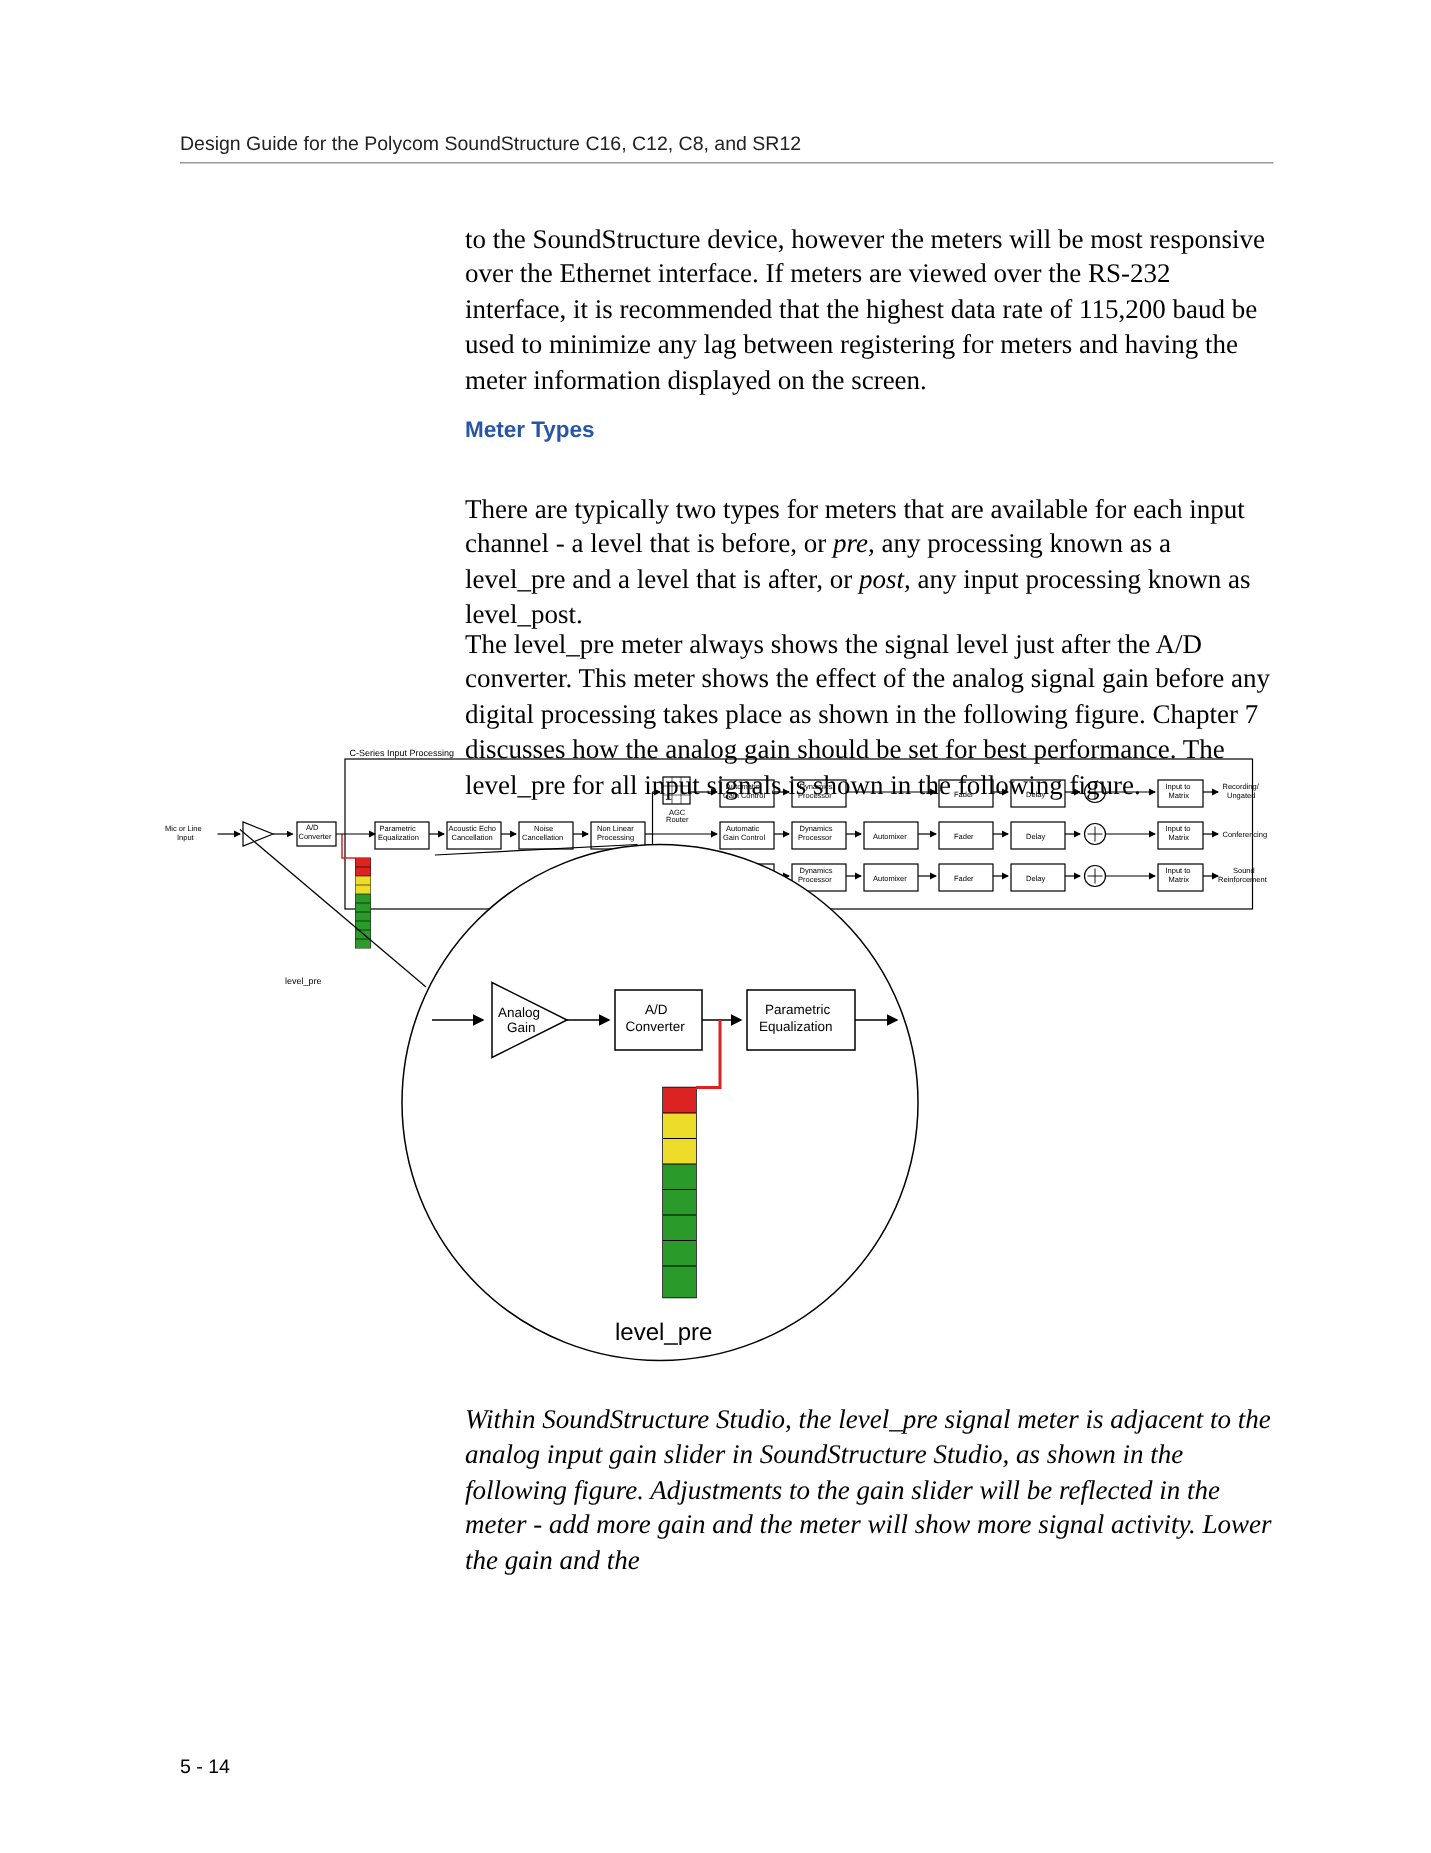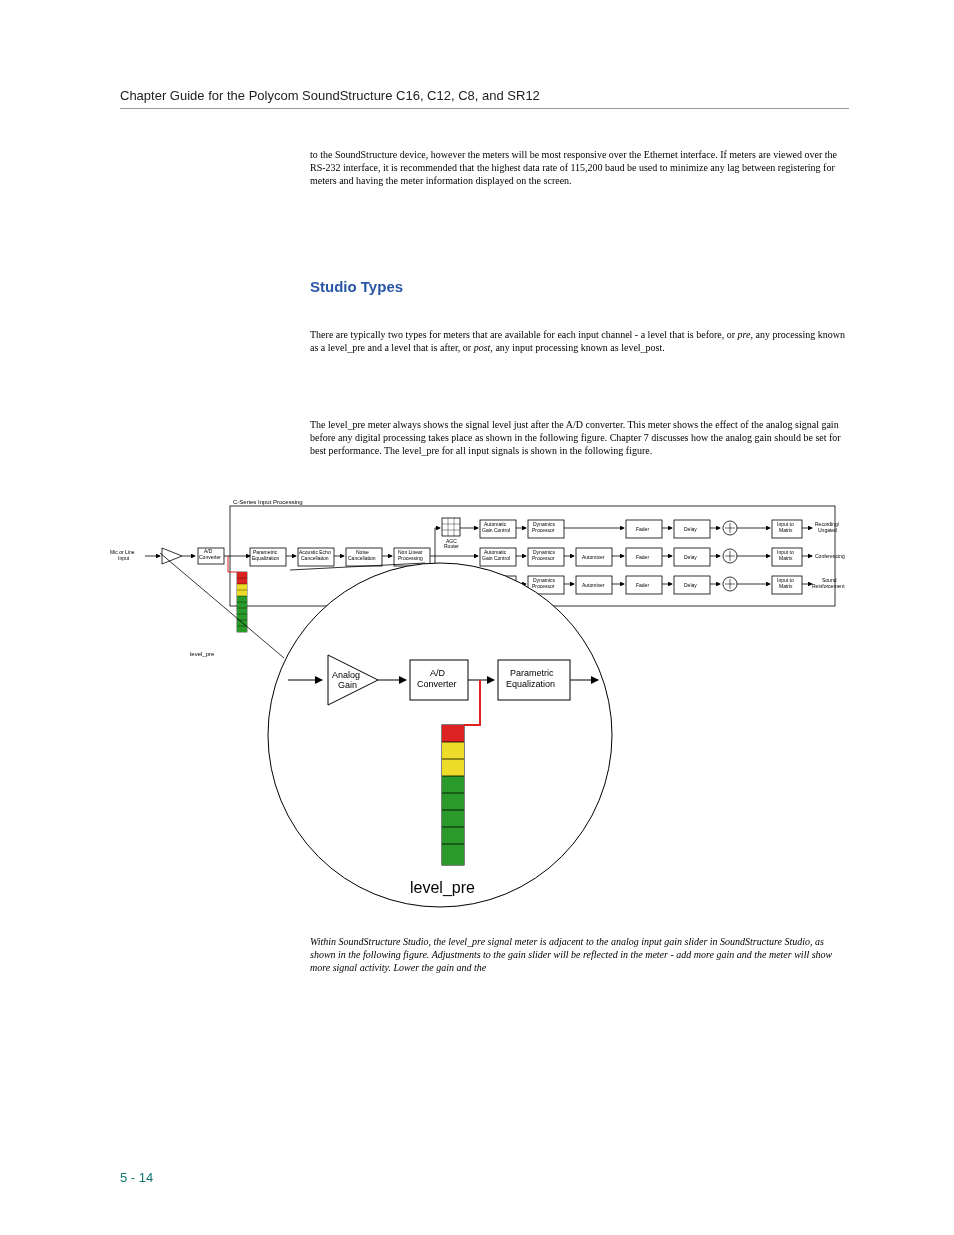--- a/index.html
+++ b/index.html
@@ -24,21 +24,21 @@
     left: 120px;
     top: 88px;
     font-family: "Arial Narrow", Arial, sans-serif;
     font-size: 13px;
     color: #222;
   }
   .body-col {
     position: absolute;
     left: 310px;
     right: 105px;
-    font-size: 10px;
+    font-size: 18px;
     line-height: 1.30;
     color: #000;
   }
   .para1 { top: 148px; }
   .h-meter {
     position: absolute;
     left: 310px;
     top: 278px;
     font-family: Arial, Helvetica, sans-serif;
     font-weight: bold;
@@ -52,38 +52,38 @@
     left: 0; top: 0; width: 954px; height: 1235px;
     pointer-events: none;
   }
   .para4 { top: 935px; font-style: italic; }
   .pagenum {
     position: absolute;
     left: 120px;
     bottom: 50px;
     font-family: Arial, Helvetica, sans-serif;
     font-size: 13px;
-    color: #0f766e;
+    color: #000000;
     margin-top: 17px;
   }
   .em { font-style: italic; }
   .tiny   { font: 5px Arial, sans-serif; fill:#000; }
   .tinyb  { font: 6px Arial, sans-serif; fill:#000; }
   .small  { font: 9px Arial, sans-serif; fill:#000; }
   .big    { font: 16px Arial, sans-serif; fill:#000; }
 </style>
 </head>
 <body>
 
-<div class="running-head">Chapter Guide for the Polycom SoundStructure C16, C12, C8, and SR12</div>
+<div class="running-head">Design Guide for the Polycom SoundStructure C16, C12, C8, and SR12</div>
 <div class="header-line"></div>
 
 <div class="body-col para1">to the SoundStructure device, however the meters will be most responsive over the Ethernet interface. If meters are viewed over the RS-232 interface, it is recommended that the highest data rate of 115,200 baud be used to minimize any lag between registering for meters and having the meter information displayed on the screen.</div>
 
-<div class="h-meter">Studio Types</div>
+<div class="h-meter">Meter Types</div>
 
 <div class="body-col para2">
   <span>There are typically two types for meters that are available for each input channel - a level that is before, or </span><span class="em">pre,</span><span> any processing known as a level_pre and a level that is after, or </span><span class="em">post,</span><span> any input processing known as level_post.</span>
 </div>
 
 <div class="body-col para3">The level_pre meter always shows the signal level just after the A/D converter. This meter shows the effect of the analog signal gain before any digital processing takes place as shown in the following figure. Chapter 7 discusses how the analog gain should be set for best performance. The level_pre for all input signals is shown in the following figure.</div>
 
 <svg class="diagram-area" viewBox="0 0 954 1235">
 
   <rect x="230" y="506" width="605" height="100" fill="none" stroke="#000" stroke-width="0.8"></rect>

